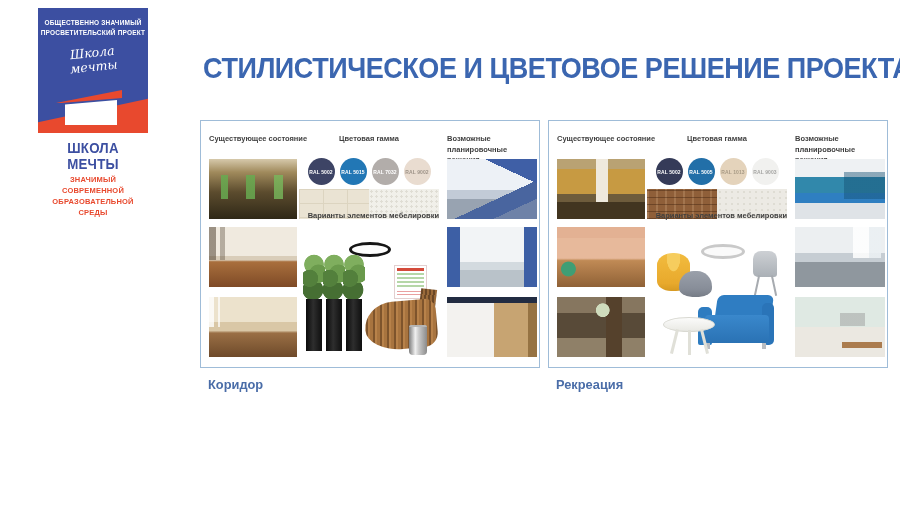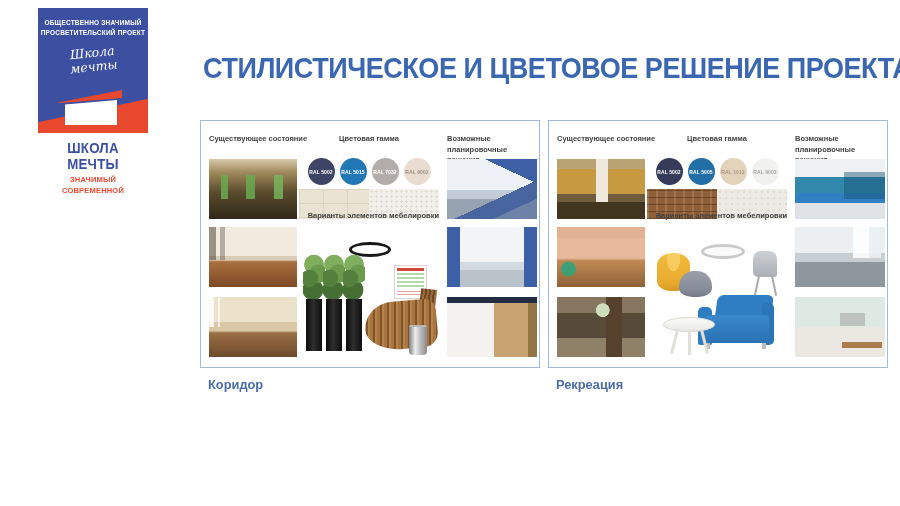--- a/index.html
+++ b/index.html
@@ -109,20 +109,21 @@
       <span class="logo-script">Школа мечты</span>
       <div class="logo-art">
         <div class="logo-wedge"></div>
         <div class="logo-roof"></div>
         <div class="logo-bldg"></div>
       </div>
     </div>
     <div class="logo-name">ШКОЛА МЕЧТЫ</div>
     <div class="logo-tag">
       <div>ЗНАЧИМЫЙ СОВРЕМЕННОЙ</div>
+      <div>ОБРАЗОВАТЕЛЬНОЙ СРЕДЫ</div>
     </div>
   </div>
 
   <h1 class="page-title">СТИЛИСТИЧЕСКОЕ И ЦВЕТОВОЕ РЕШЕНИЕ ПРОЕКТА</h1>
 
   <section class="panel" id="panel-0">
     <div class="col-h h-existing">Существующее состояние</div>
     <div class="col-h h-palette">Цветовая гамма</div>
     <div class="col-h h-solutions">Возможные планировочные решения</div>
 

